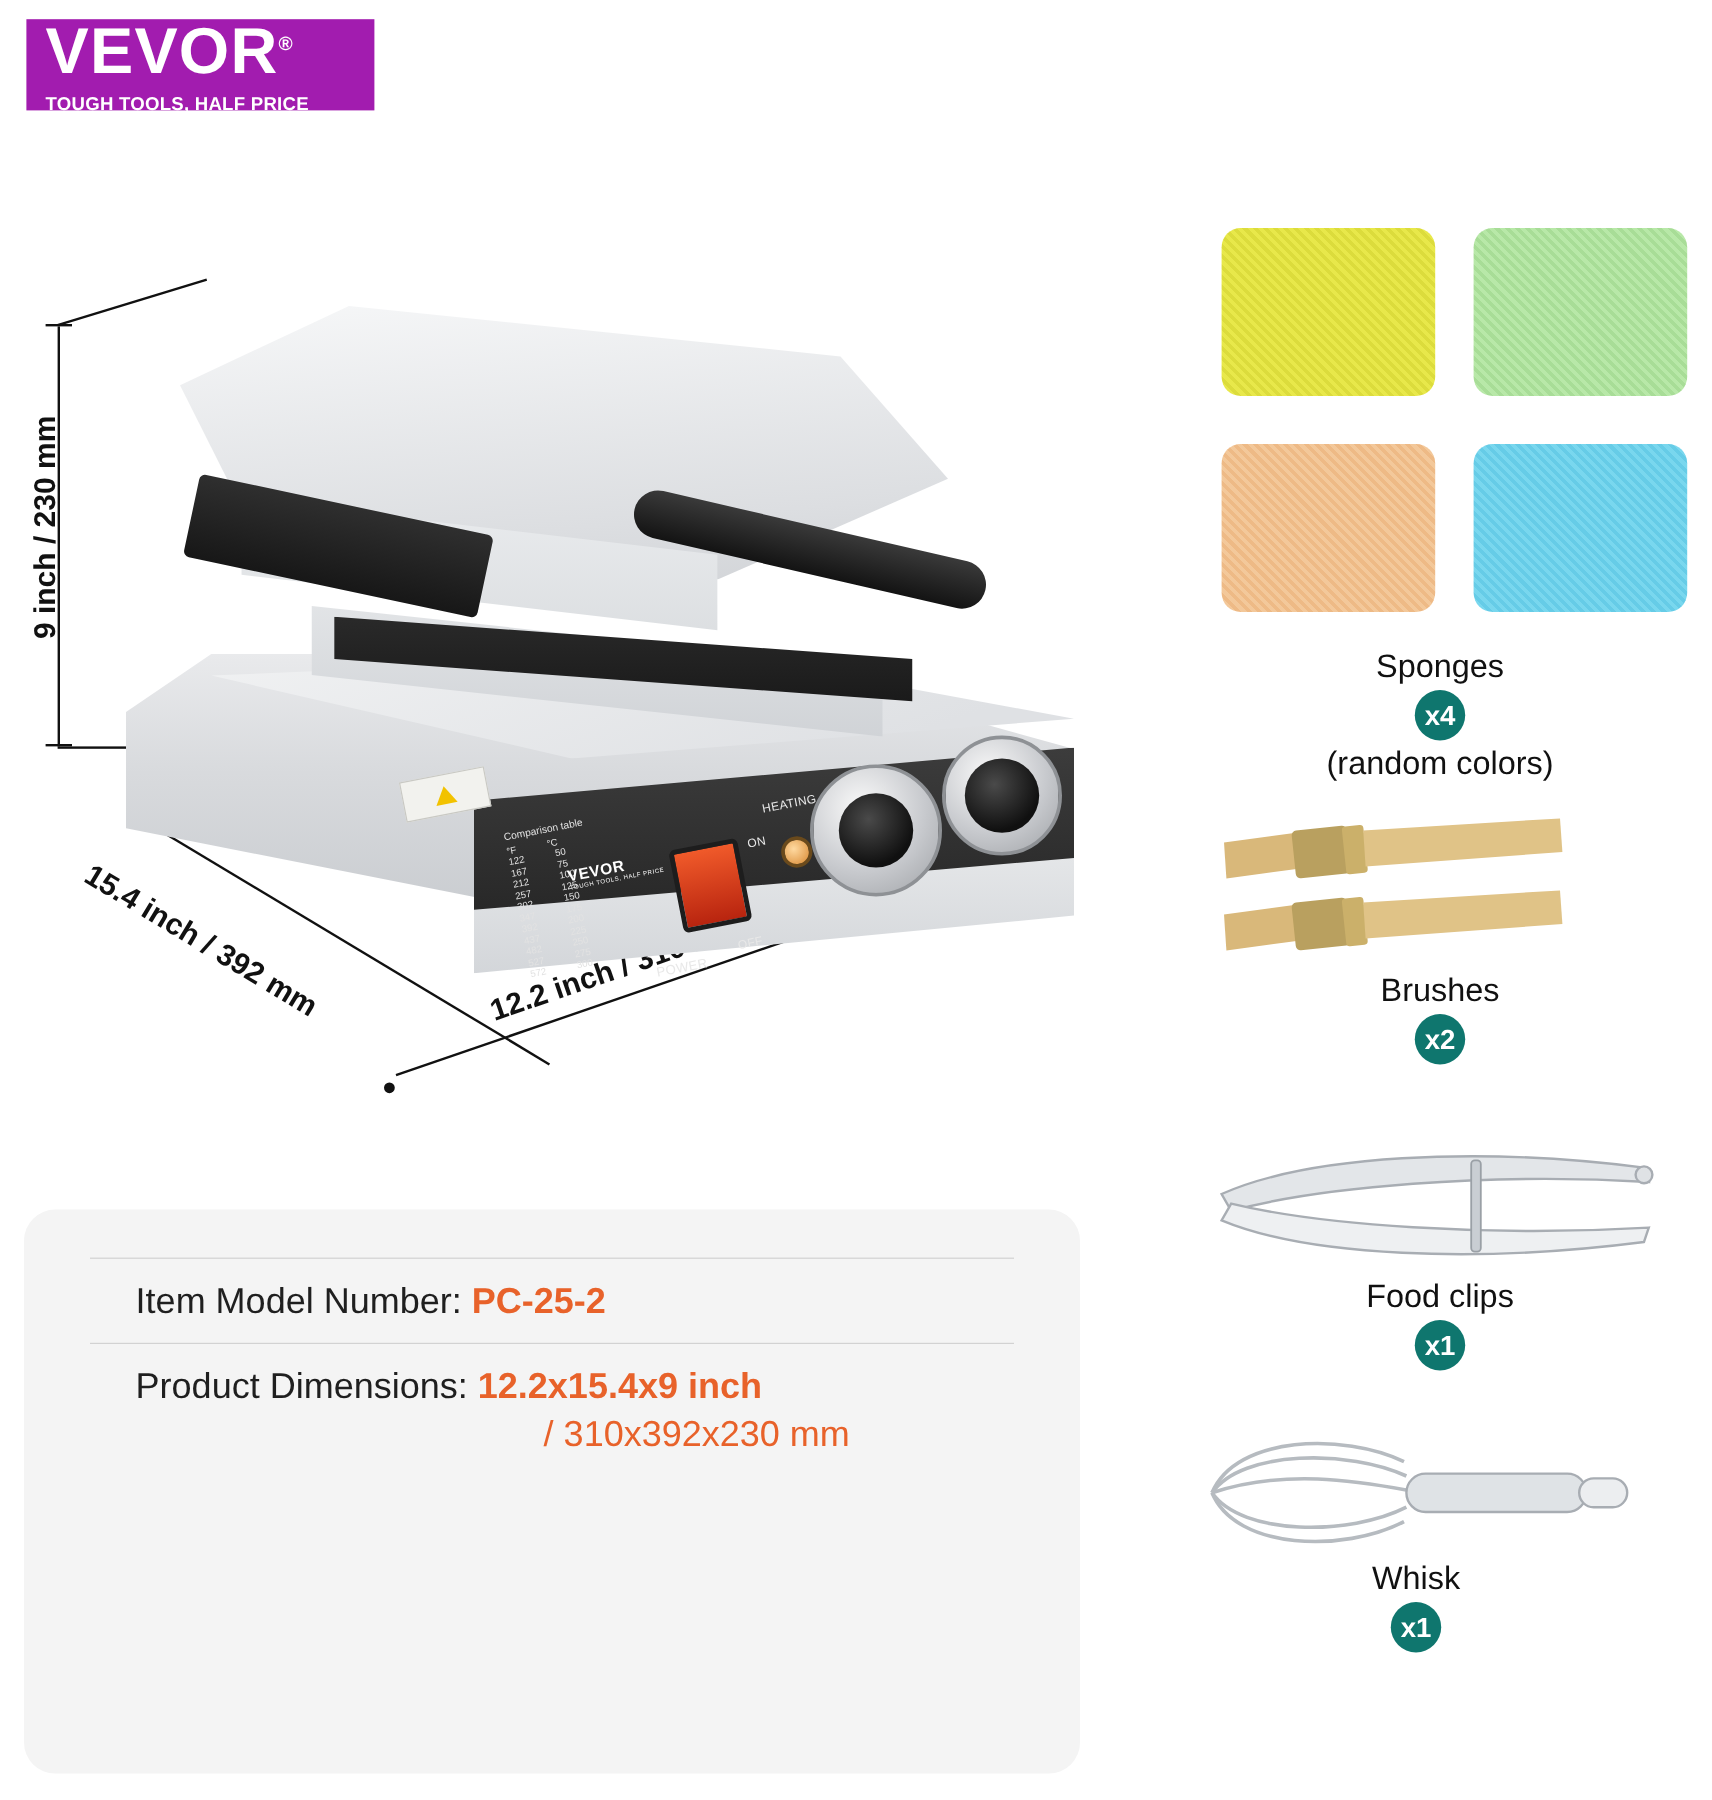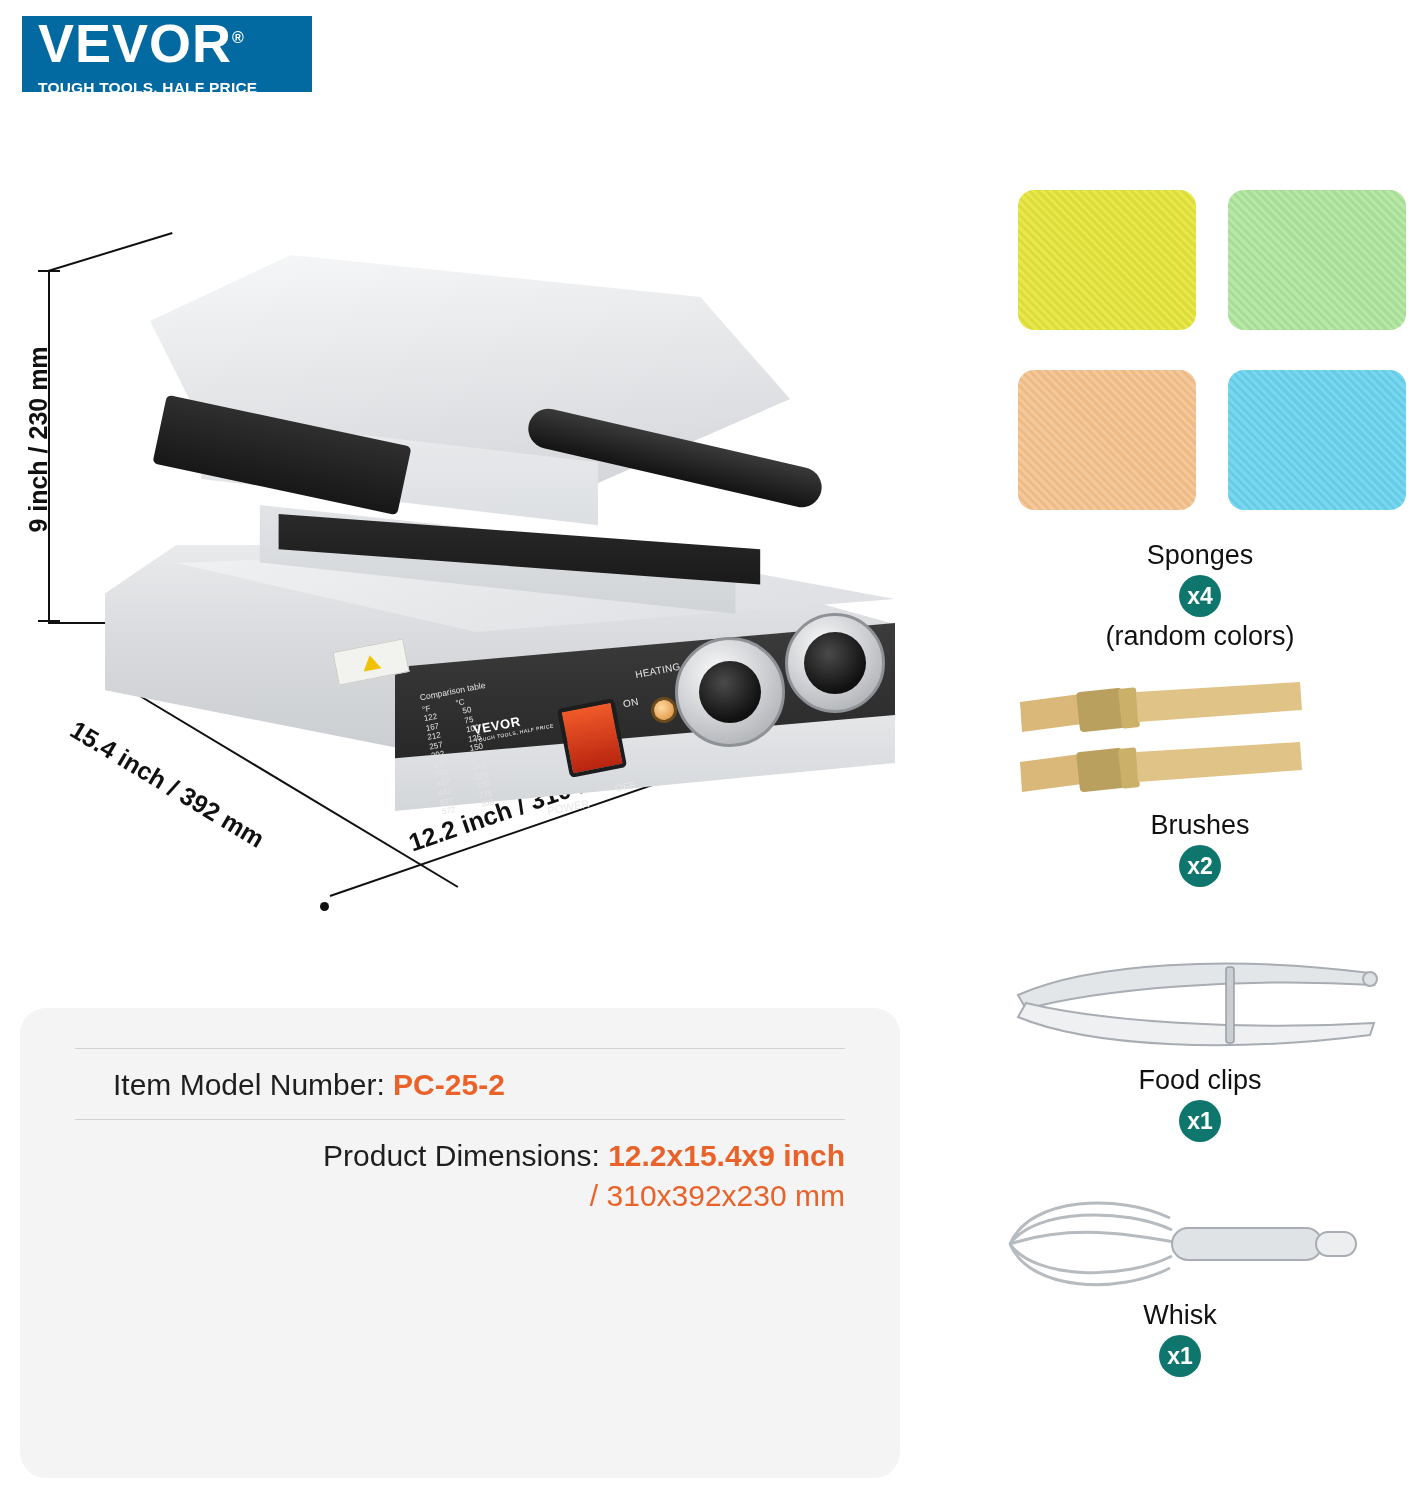--- a/index.html
+++ b/index.html
@@ -10,21 +10,21 @@
     font-family: "Liberation Sans", sans-serif;
     color: #1a1a1a;
     position: relative;
     overflow: hidden;
   }
 
   
   .logo {
     position: absolute; left: 22px; top: 16px;
     width: 290px; height: 76px;
-    background: #0369a1;
+    background: #a21caf;
     display: flex; flex-direction: column; justify-content: center;
     padding-left: 16px;
   }
   .logo-word {
     color:#fff; font-weight: bold; font-size: 54px; letter-spacing: 1px;
     line-height: 54px; position: relative; display:inline-block;
   }
   .logo-reg { font-size: 16px; vertical-align: super; }
   .logo-rule { height: 3px; background:#fff; width: 258px; margin: 4px 0 5px 0; }
   .logo-tag { color:#fff; font-size: 15.5px; font-weight: bold; letter-spacing: .2px; }
@@ -161,21 +161,21 @@
     background: #f4f4f4; border-radius: 26px; padding: 40px 55px;
   }
   .spec-title {
     color:#F4701F; font-size: 42px; font-weight: bold; letter-spacing: .5px;
     margin: 8px 0 18px 38px;
   }
   .spec-row {
     border-top: 1px solid #d2d2d2; padding: 16px 0 14px 38px;
     font-size: 30px; color:#1f1f1f; line-height: 40px;
   }
-  .spec-row:last-child { border-bottom: none; text-align: right; }
+  .spec-row:last-child { border-bottom: none; }
   .spec-val { color:#E8622A; font-weight: bold; }
   .spec-val2 { color:#E8622A; font-weight: normal; display:block; margin-left: 340px; }
 </style>
 </head>
 <body>
 
 <div class="logo">
   <div class="logo-word">
     <span>VEVOR</span><span class="logo-reg">®</span>
   </div>

